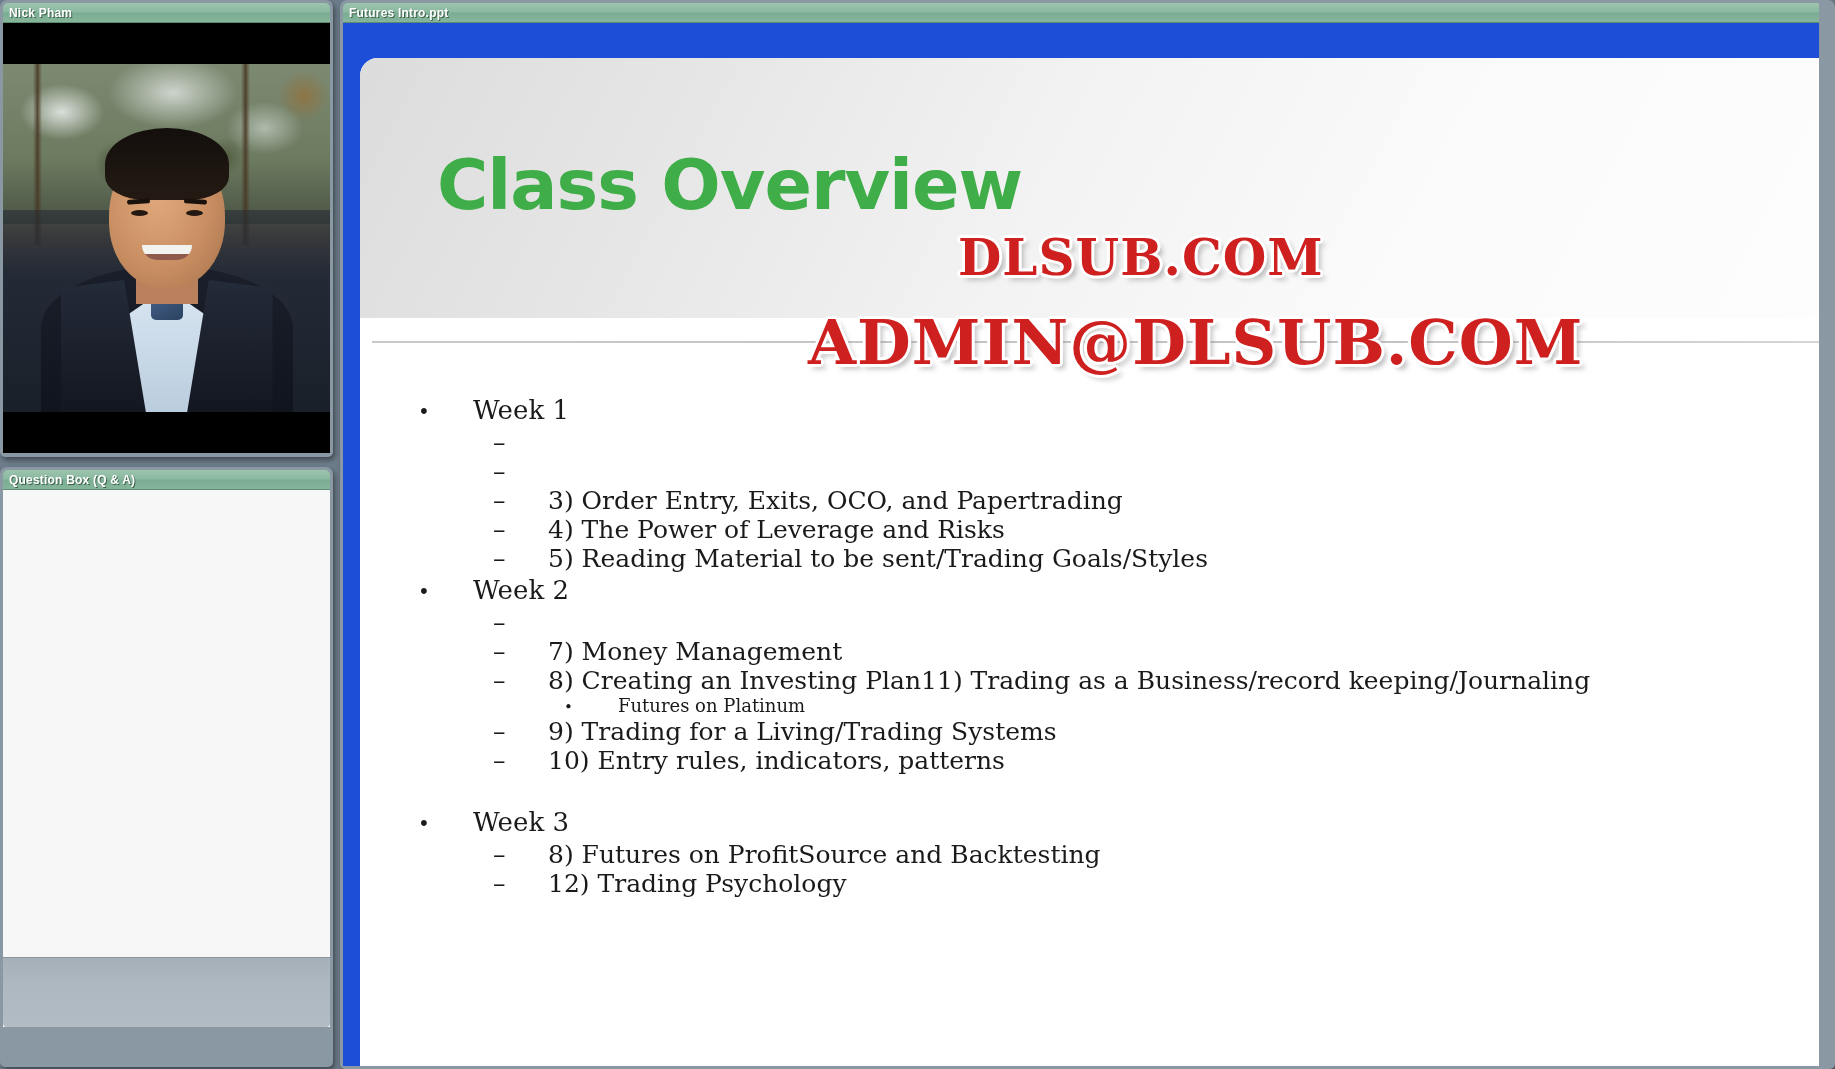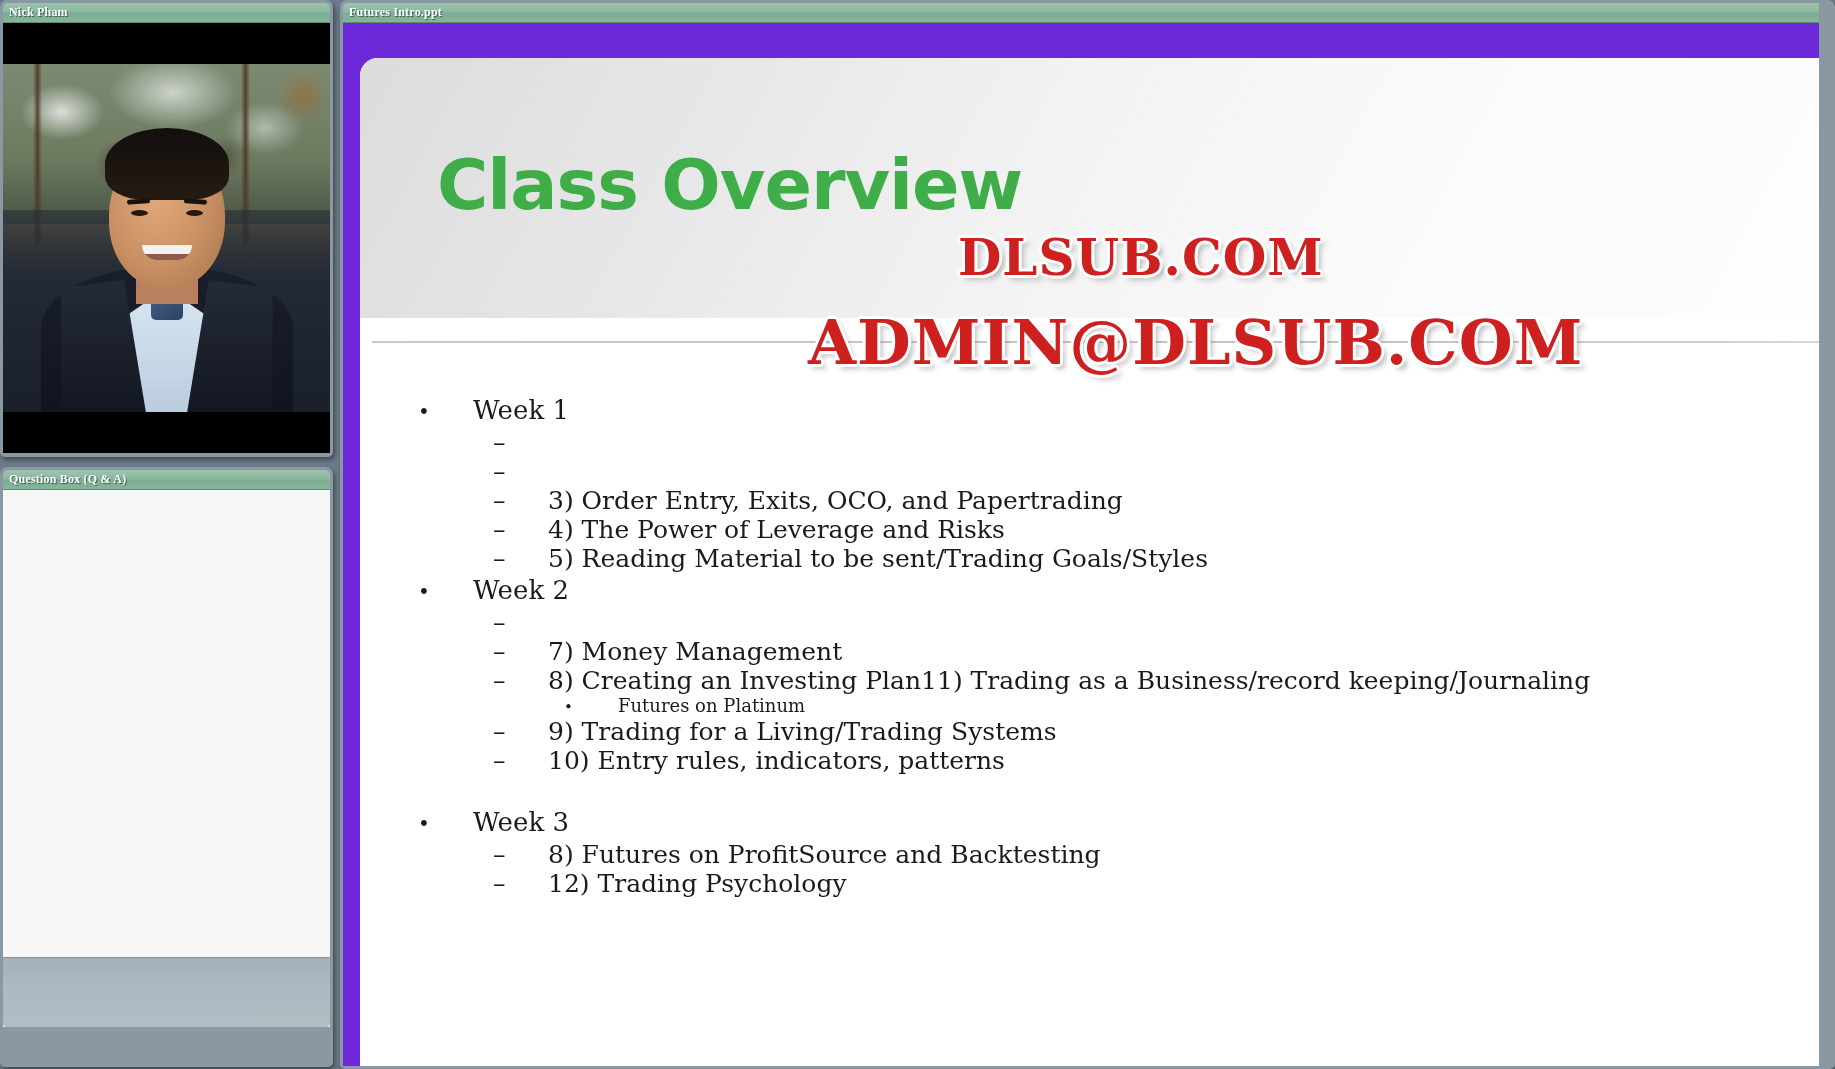--- a/index.html
+++ b/index.html
@@ -24,21 +24,21 @@
     height: 20px;
     border-radius: 5px 5px 0 0;
     background: linear-gradient(to bottom, #9dc4ae 0%, #8bb9a0 45%, #7aad92 55%, #86b69c 100%);
     border-bottom: 1px solid #5f8a72;
     display: flex;
     align-items: center;
     padding: 0 6px;
     overflow: hidden;
   }
   .panel-title-text {
-    font-family: Liberation Serif, serif;
+    font-family: Liberation Sans, sans-serif;
     font-size: 12px;
     font-weight: bold;
     color: #ffffff;
     letter-spacing: .2px;
     text-shadow: 1px 1px 0 rgba(40,70,50,.75);
     white-space: nowrap;
   }
   .panel-body { position: relative; width: 100%; overflow: hidden; background: #000; }
 
   
@@ -141,21 +141,21 @@
   .qa-input {
     height: 70px;
     background: linear-gradient(to bottom, #a6b0b8 0%, #aeb8c0 40%, #b2bcc3 100%);
     border-top: 1px solid #8a949c;
     border-radius: 0 0 4px 4px;
   }
 
   
   #slide-panel { left: 340px; top: 0px; width: 1495px; height: 1069px; padding: 3px 16px 0 3px; }
   #slide-panel .panel-titlebar { border-radius: 5px 0 0 0; }
-  #slide-panel .panel-body { background: #6d28d9; height: 1043px; }
+  #slide-panel .panel-body { background: #1d4ed8; height: 1043px; }
 
   .slide-canvas {
     position: absolute; left: 17px; top: 35px; right: 0; bottom: 0;
     background: #ffffff;
     border-radius: 18px 0 0 0;
     overflow: hidden;
   }
   .slide-sheen {
     position: absolute; left: 0; top: 0; width: 100%; height: 260px;
     background: linear-gradient(118deg, #dcdcdc 0%, #e6e6e6 22%, #f2f2f2 46%, #fafafa 70%, #fdfdfd 100%);

